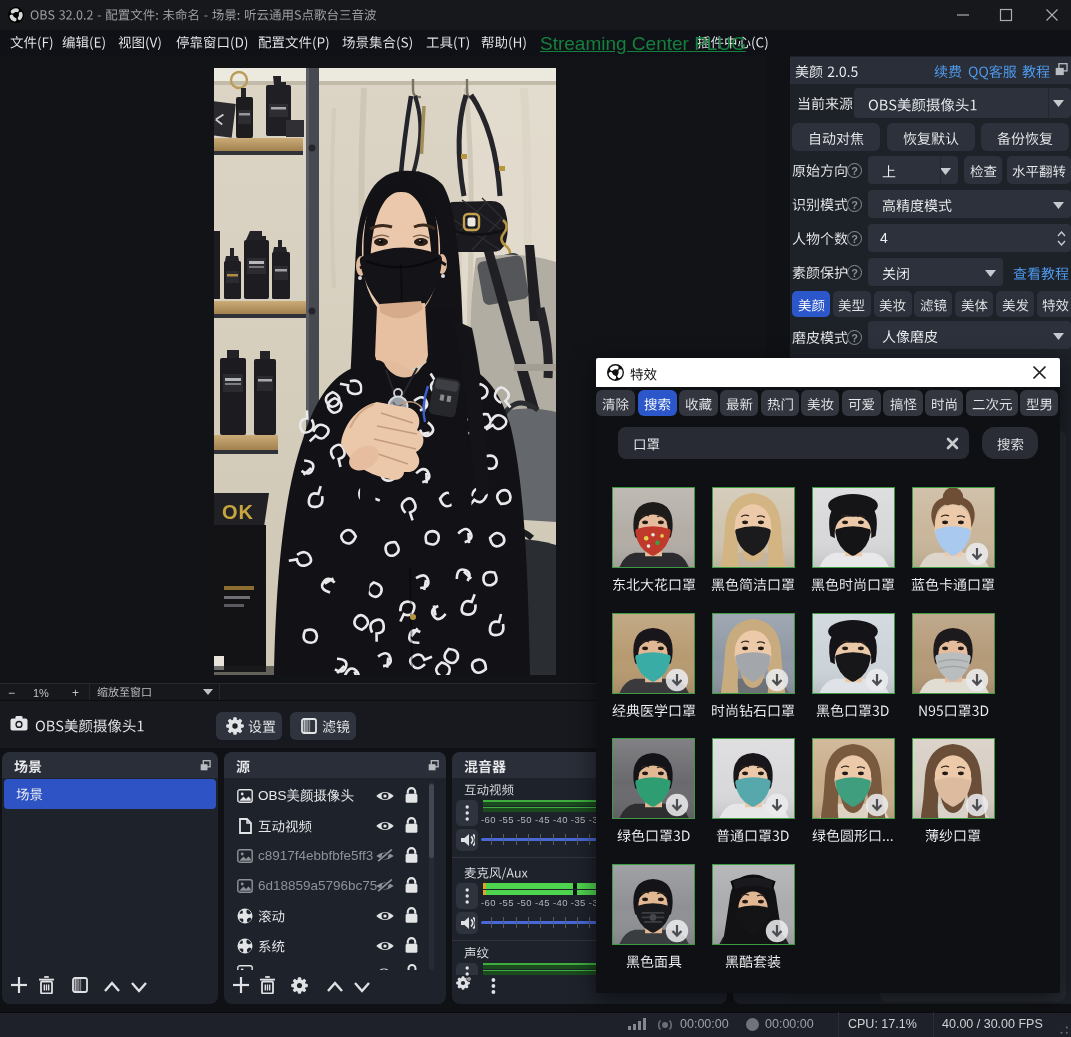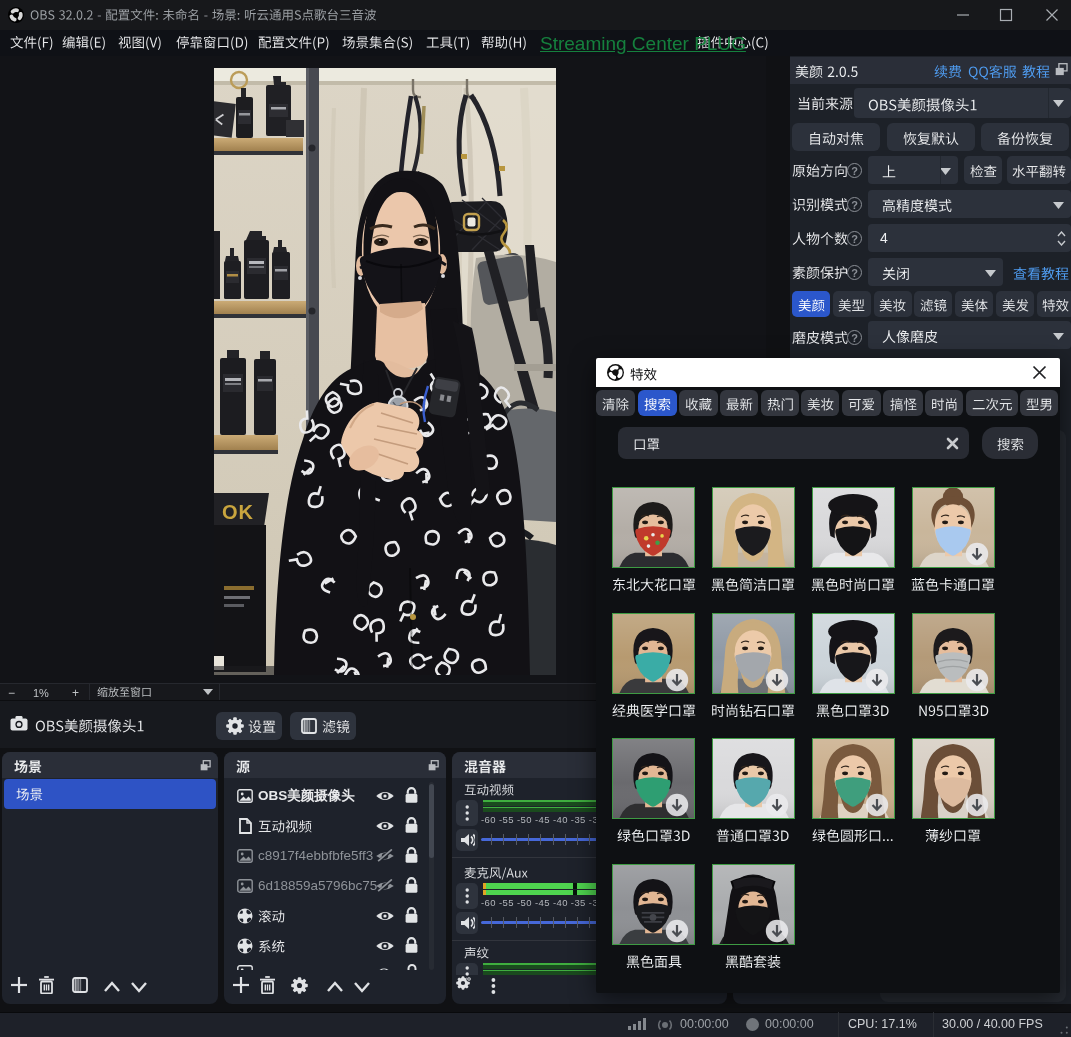--- a/index.html
+++ b/index.html
@@ -469,21 +469,21 @@
   </svg>
 <svg style="position:absolute;left:428.0px;top:760.0px;" width="12.0" height="11.0" viewBox="0 0 12.0 11.0" preserveAspectRatio="none">
     <rect x="3.3" y="0.7" width="6.8" height="6.1" fill="none" stroke="#b9bcc1" stroke-width="1.3"></rect>
     <rect x="0.7" y="4.2" width="6.8" height="6.1" fill="#b9bcc1"></rect>
   </svg>
 <svg style="position:absolute;left:237.0px;top:789.0px;" width="16.0" height="14.0" viewBox="0 0 16.0 14.0" preserveAspectRatio="none">
     <rect x="0.8" y="0.8" width="14.4" height="12.4" rx="2" fill="none" stroke="#e2e4e6" stroke-width="1.4"></rect>
     <circle cx="5.2" cy="5" r="1.4" fill="#e2e4e6"></circle>
     <path d="M2.5 11.5 L6.5 7.5 L9 10 L11.5 7.5 L13.8 10 V11.8 H2.8Z" fill="#e2e4e6"></path>
   </svg>
-<div style="position:absolute;left:258.0px;top:788.0px;font-family:'Liberation Sans',sans-serif;font-size:13.5px;font-weight:700;color:#e8e9eb;line-height:16.2px;white-space:pre;">OBS美颜摄像头</div>
+<div style="position:absolute;left:258.0px;top:788.0px;font-family:'Liberation Sans',sans-serif;font-size:13.5px;font-weight:400;color:#e8e9eb;line-height:16.2px;white-space:pre;">OBS美颜摄像头</div>
 <svg style="position:absolute;left:375.0px;top:789.0px;" width="20.0" height="14.0" viewBox="0 0 16.0 12.0" preserveAspectRatio="none">
     <path d="M1 6 Q8 -0.8 15 6 Q8 12.8 1 6 Z" fill="#e2e4e6"></path>
     <circle cx="8" cy="6" r="2.8" fill="#1e222b"></circle>
     <circle cx="8" cy="6" r="1.3" fill="#e2e4e6"></circle>
   </svg>
 <svg style="position:absolute;left:404.0px;top:787.0px;" width="15.0" height="17.0" viewBox="0 0 14.0 15.0" preserveAspectRatio="none">
     <path d="M3.5 6 V4.5 a3.5 3.5 0 0 1 7 0 V6" fill="none" stroke="#e2e4e6" stroke-width="2"></path>
     <rect x="1.5" y="6" width="11" height="8" rx="1.5" fill="#e2e4e6"></rect>
   </svg>
 <svg style="position:absolute;left:238.0px;top:818.0px;" width="15.0" height="16.0" viewBox="0 0 15.0 16.0" preserveAspectRatio="none">
@@ -1900,17 +1900,17 @@
     <path d="M4.5 4.5 a6.4 6.4 0 0 0 0 9 M13.5 4.5 a6.4 6.4 0 0 1 0 9" fill="none" stroke="#6b6f75" stroke-width="1.6"></path>
   </svg>
 <div style="position:absolute;left:680.0px;top:1017.0px;font-family:'Liberation Sans',sans-serif;font-size:12.5px;font-weight:400;color:#9da1a6;line-height:15.0px;white-space:pre;">00:00:00</div>
 <svg style="position:absolute;left:746.0px;top:1018.0px;" width="13.0" height="13.0" viewBox="0 0 13.0 13.0" preserveAspectRatio="none">
     <circle cx="6.5" cy="6.5" r="6.5" fill="#70747a"></circle>
   </svg>
 <div style="position:absolute;left:765.0px;top:1017.0px;font-family:'Liberation Sans',sans-serif;font-size:12.5px;font-weight:400;color:#9da1a6;line-height:15.0px;white-space:pre;">00:00:00</div>
 <div style="position:absolute;left:838.0px;top:1012.0px;width:1.0px;height:25.0px;background:#2a2d33;"></div>
 <div style="position:absolute;left:848.0px;top:1017.0px;font-family:'Liberation Sans',sans-serif;font-size:12.5px;font-weight:400;color:#cfd1d4;line-height:15.0px;white-space:pre;">CPU: 17.1%</div>
 <div style="position:absolute;left:933.0px;top:1012.0px;width:1.0px;height:25.0px;background:#2a2d33;"></div>
-<div style="position:absolute;left:942.0px;top:1017.0px;font-family:'Liberation Sans',sans-serif;font-size:12.5px;font-weight:400;color:#cfd1d4;line-height:15.0px;white-space:pre;">30.00 / 40.00 FPS</div>
+<div style="position:absolute;left:942.0px;top:1017.0px;font-family:'Liberation Sans',sans-serif;font-size:12.5px;font-weight:400;color:#cfd1d4;line-height:15.0px;white-space:pre;">40.00 / 30.00 FPS</div>
 <svg style="position:absolute;left:1060.0px;top:1026.0px;" width="8.0" height="8.0" viewBox="0 0 8.0 8.0" preserveAspectRatio="none">
     <circle cx="6.8" cy="1.5" r="1" fill="#6b6f75"></circle>
     <circle cx="6.8" cy="6.8" r="1" fill="#6b6f75"></circle>
     <circle cx="1.5" cy="6.8" r="1" fill="#6b6f75"></circle>
   </svg>
 </body></html>

